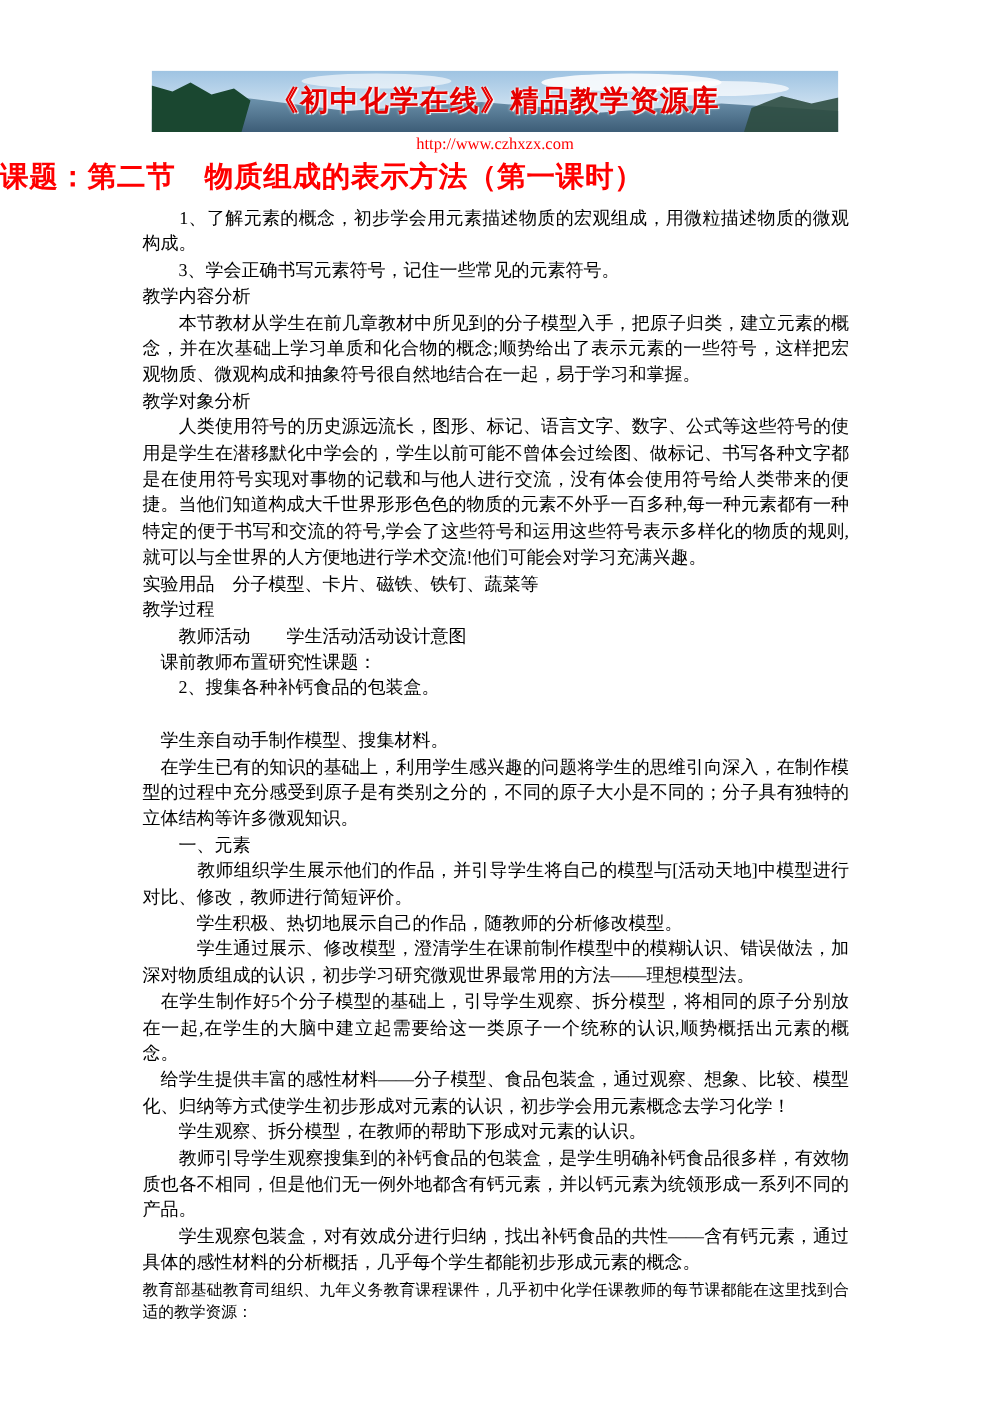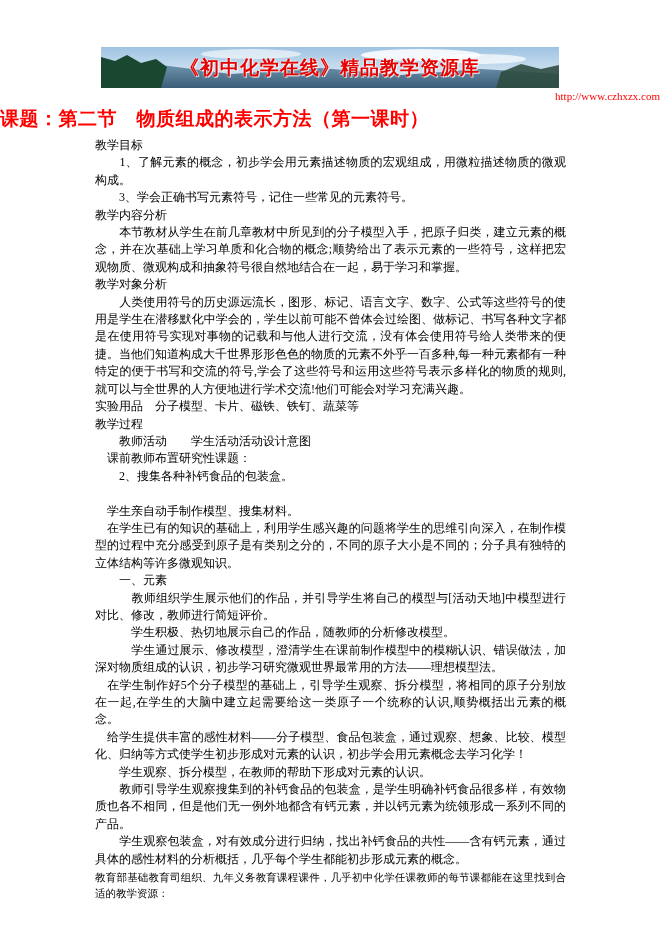--- a/index.html
+++ b/index.html
@@ -18,21 +18,21 @@
   .banner svg{position:absolute;left:0;top:0;width:100%;height:100%;}
   .banner-title{
     position:relative;z-index:2;display:block;width:100%;text-align:center;
     line-height:41px;font-size:19px;font-weight:bold;color:#e60000;
     letter-spacing:1px;
     text-shadow:0 0 2px #ffffff,1px 1px 0 rgba(255,255,255,.75);
     white-space:nowrap;
   }
 
   .banner-url{
-    margin:1px 0 0 0;text-align:right;font-size:11px;line-height:14px;
+    margin:1px 0 0 0;text-align:center;font-size:11px;line-height:14px;
     color:#ff0000;
   }
   .banner-url a{color:#ff0000;text-decoration:none;}
 
   
   .doc-title{
     margin:6px 0 8px 0;
     font-size:19px;font-weight:bold;color:#ff0000;line-height:20px;
     letter-spacing:.5px;
   }
@@ -79,21 +79,20 @@
       <polygon points="458,41 458,18 440,22 420,17 400,25 395,41" fill="#2e4d40" opacity="0.9"></polygon>
     </svg>
     <span class="banner-title">《初中化学在线》精品教学资源库</span>
   </div>
 
   <div class="banner-url"><a href="#">http://www.czhxzx.com</a></div>
 
   <h1 class="doc-title">课题：第二节　物质组成的表示方法（第一课时）</h1>
 
   <div class="content">
-    <p class="para">教学目标</p>
     <p class="para">　　1、了解元素的概念，初步学会用元素描述物质的宏观组成，用微粒描述物质的微观构成。</p>
     <p class="para">　　3、学会正确书写元素符号，记住一些常见的元素符号。</p>
     <p class="para">教学内容分析</p>
     <p class="para">　　本节教材从学生在前几章教材中所见到的分子模型入手，把原子归类，建立元素的概念，并在次基础上学习单质和化合物的概念;顺势给出了表示元素的一些符号，这样把宏观物质、微观构成和抽象符号很自然地结合在一起，易于学习和掌握。</p>
     <p class="para">教学对象分析</p>
     <p class="para">　　人类使用符号的历史源远流长，图形、标记、语言文字、数字、公式等这些符号的使用是学生在潜移默化中学会的，学生以前可能不曾体会过绘图、做标记、书写各种文字都是在使用符号实现对事物的记载和与他人进行交流，没有体会使用符号给人类带来的便捷。当他们知道构成大千世界形形色色的物质的元素不外乎一百多种,每一种元素都有一种特定的便于书写和交流的符号,学会了这些符号和运用这些符号表示多样化的物质的规则,就可以与全世界的人方便地进行学术交流!他们可能会对学习充满兴趣。</p>
     <p class="para">实验用品　分子模型、卡片、磁铁、铁钉、蔬菜等</p>
     <p class="para">教学过程</p>
     <p class="para">　　教师活动　　学生活动活动设计意图</p>
     <p class="para">　课前教师布置研究性课题：</p>

